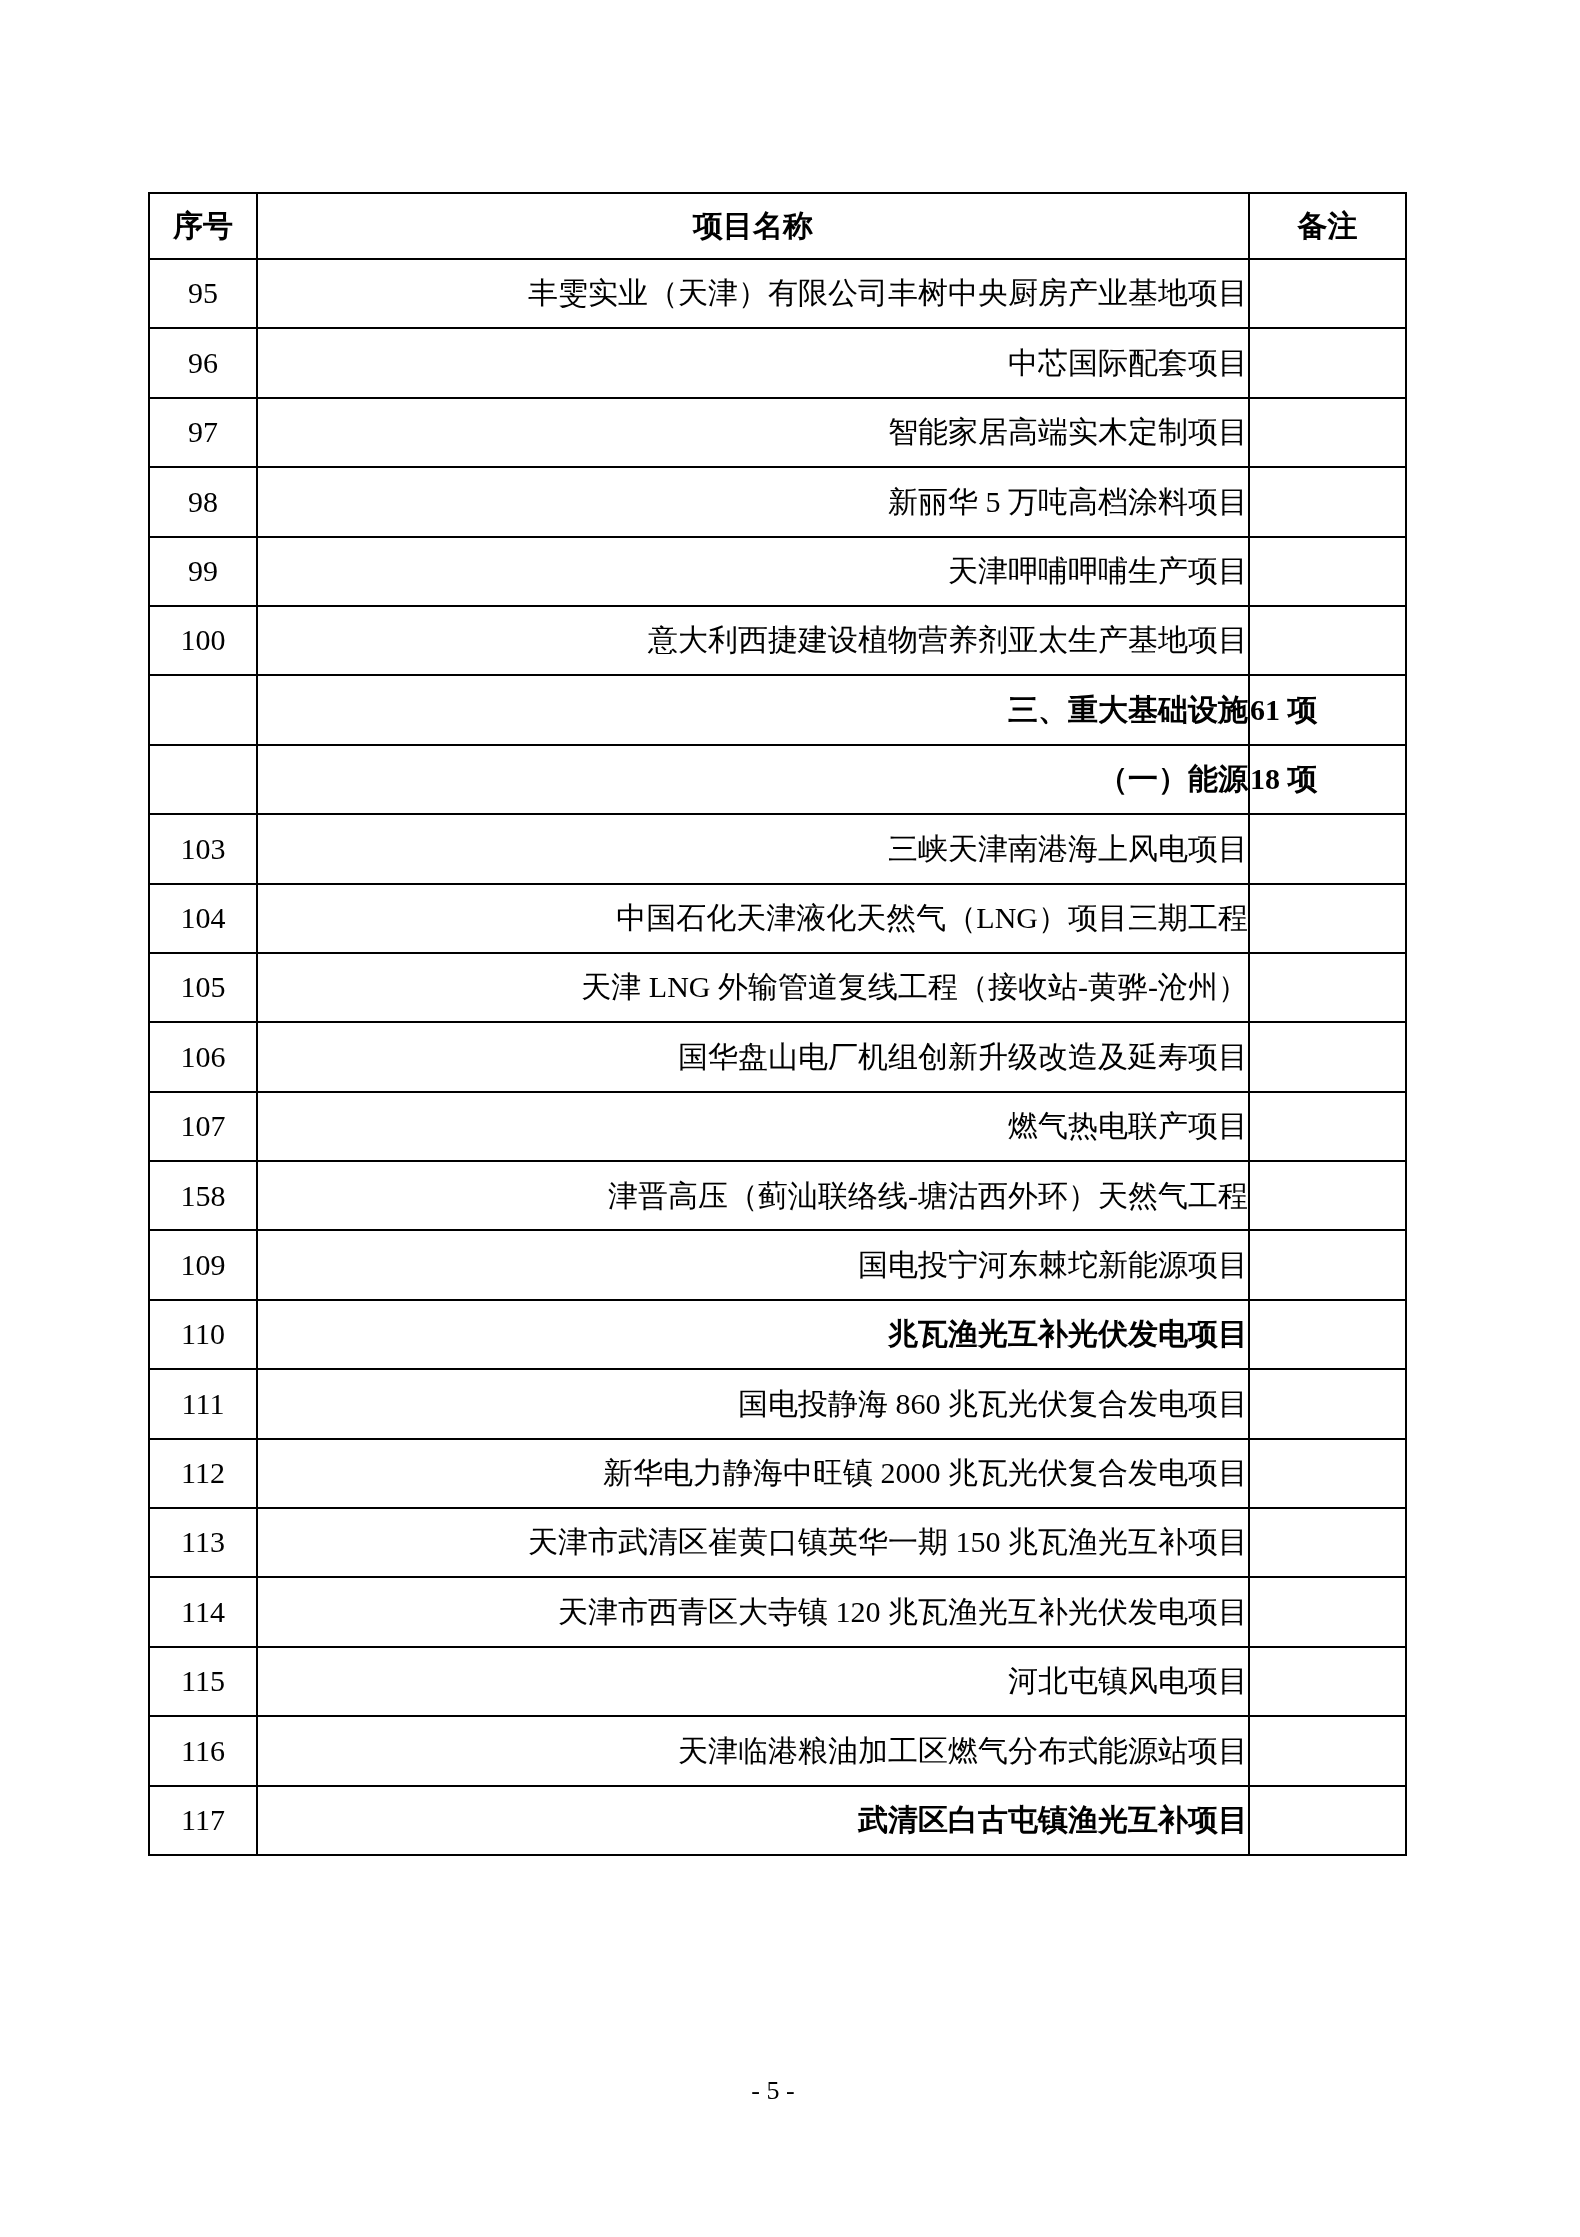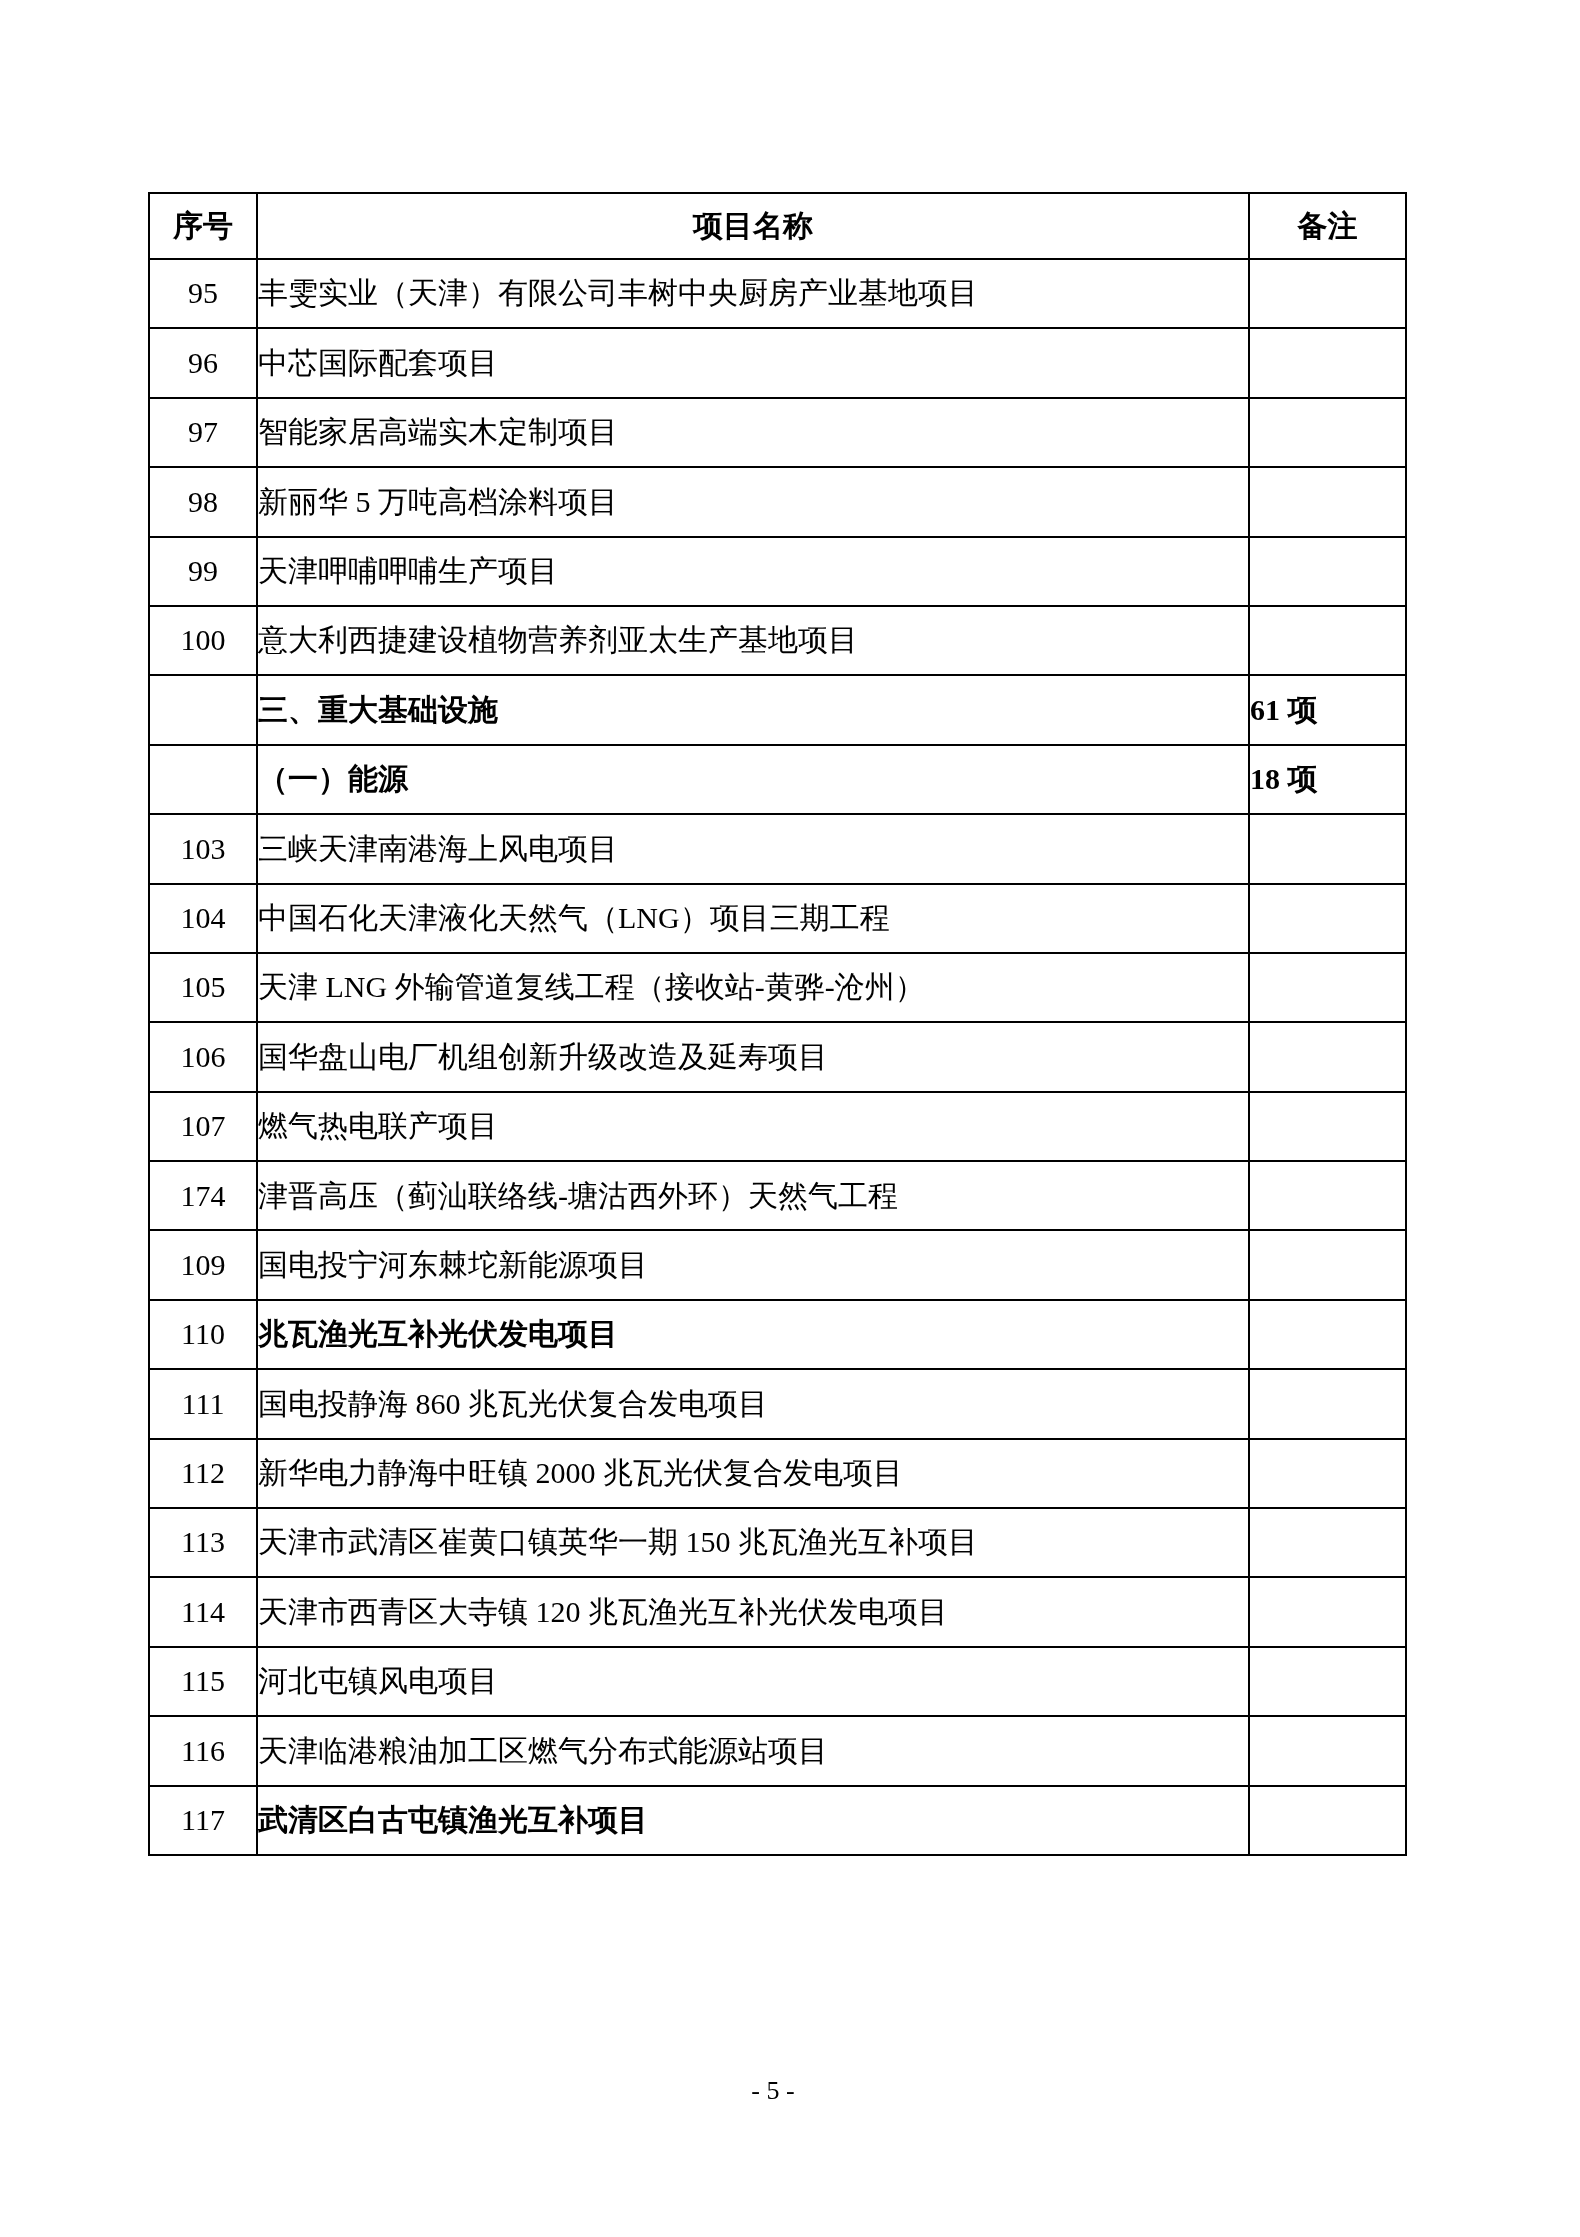--- a/index.html
+++ b/index.html
@@ -31,21 +31,21 @@
     vertical-align: middle;
     padding: 0;
   }
   .projects-table thead tr { height: 66px; }
   .projects-table tbody tr { height: 69.4px; }
   .projects-table th {
     font-weight: bold;
     text-align: center;
   }
   .cell-index  { text-align: center; }
-  .cell-name   { text-align: left; padding-left: 20px; }
+  .cell-name   { text-align: right; padding-left: 20px; }
   .cell-remark { }
   
   .style-section td { font-weight: bold; }
   
   .style-bold .cell-name {
     font-family: "DejaVu Sans", "Liberation Sans", sans-serif;
     font-weight: bold;
   }
   .footer {
     position: absolute;
@@ -150,21 +150,21 @@
     <td class="cell-remark"></td>
   </tr>
 
   <tr class="table-row style-normal">
     <td class="cell-index">107</td>
     <td class="cell-name">燃气热电联产项目</td>
     <td class="cell-remark"></td>
   </tr>
 
   <tr class="table-row style-normal">
-    <td class="cell-index">174</td>
+    <td class="cell-index">158</td>
     <td class="cell-name">津晋高压（蓟汕联络线-塘沽西外环）天然气工程</td>
     <td class="cell-remark"></td>
   </tr>
 
   <tr class="table-row style-normal">
     <td class="cell-index">109</td>
     <td class="cell-name">国电投宁河东棘坨新能源项目</td>
     <td class="cell-remark"></td>
   </tr>
 

